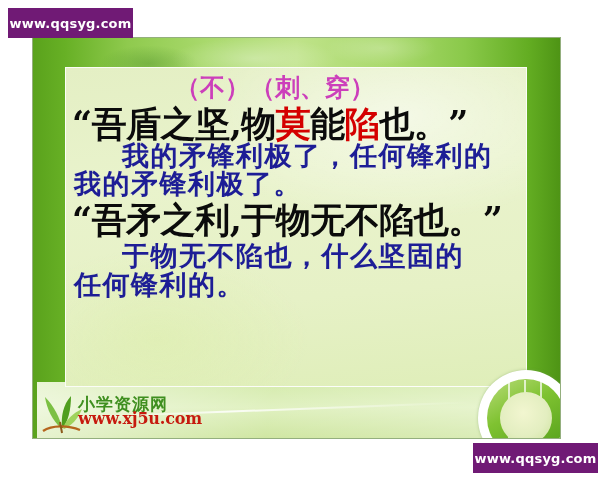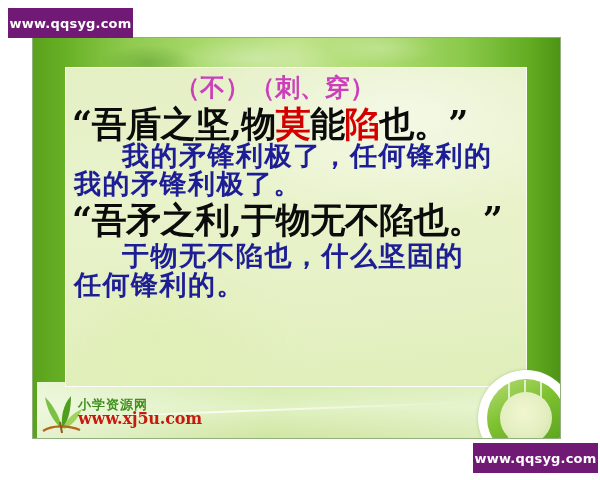--- a/index.html
+++ b/index.html
@@ -159,21 +159,21 @@
     height: 42px;
   }
   #logo .logo-text {
     position: absolute;
     left: 40px;
     top: 8px;
     width: 92px;
   }
   #logo .logo-cn {
     font-family: "DejaVu Sans", "Liberation Sans", sans-serif;
-    font-size: 13px;
+    font-size: 17px;
     font-weight: 700;
     color: #3f8f1f;
     letter-spacing: 1px;
     line-height: 13px;
     white-space: nowrap;
   }
   #logo .logo-url {
     font-family: "DejaVu Serif", "Liberation Serif", serif;
     font-size: 16px;
     font-weight: 700;

